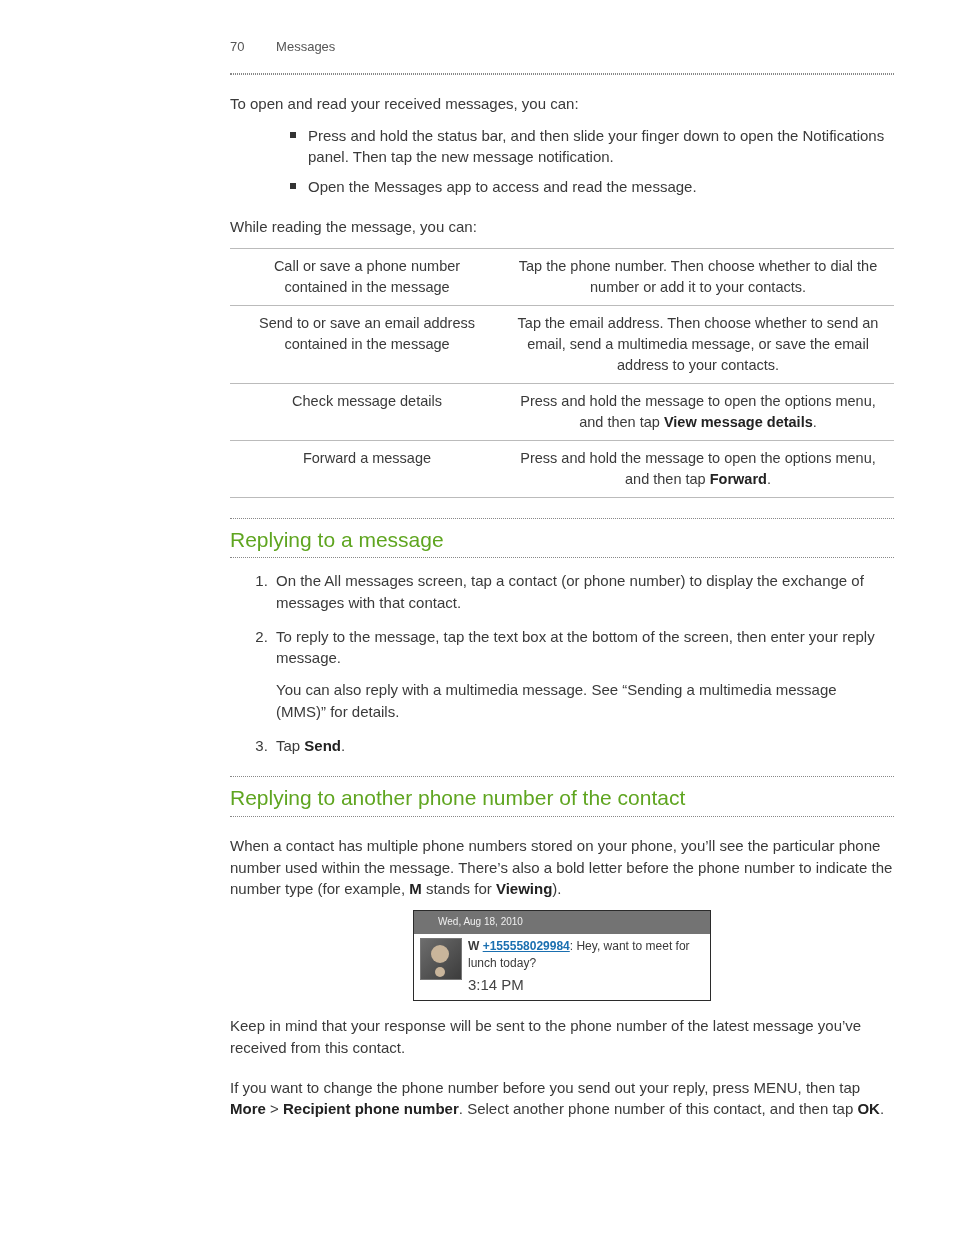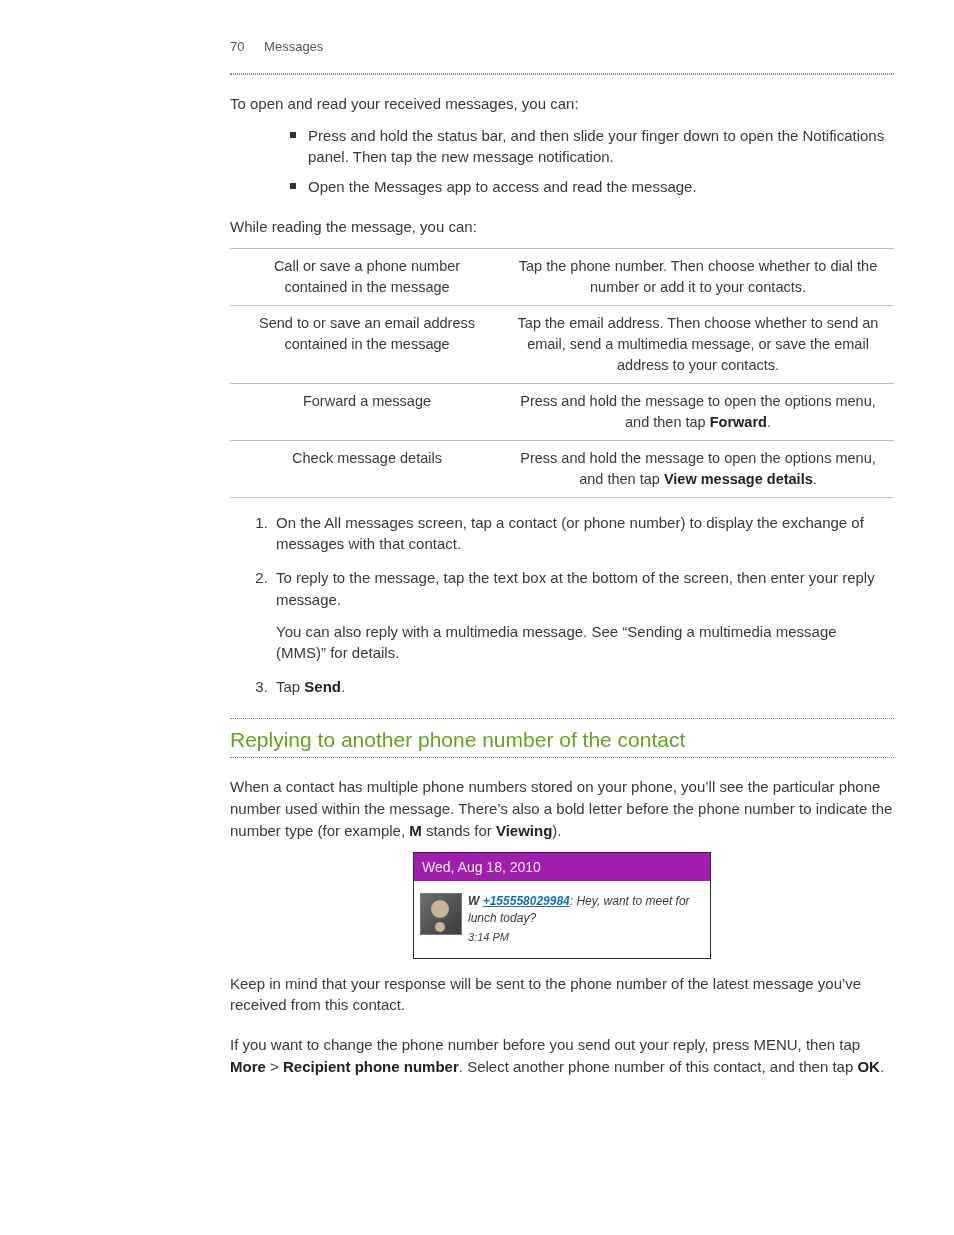--- a/index.html
+++ b/index.html
@@ -16,21 +16,21 @@
     min-height: 1235px;
     box-sizing: border-box;
     padding: 38px 60px 60px 60px;
     position: relative;
   }
   .header-line {
     font-size: 13px;
     color: #555;
     margin: 0 0 16px 170px;
   }
-  .header-line .pnum { margin-right: 16px; }
+  .header-line .pnum { margin-right: 28px; }
   .content {
     margin-left: 170px;
     margin-right: 0;
   }
   .dotted-rule {
     border: none;
     border-top: 1px dotted #888;
     margin: 0;
   }
   h2.section {
@@ -88,31 +88,30 @@
   }
   
   .phone-shot {
     width: 296px;
     margin: 10px auto 14px auto;
     border: 1px solid #2b2b2b;
     font-family: Arial, sans-serif;
     font-size: 12px;
   }
   .phone-date {
-    background: #a21caf;
+    background: #737373;
     color: #f0f0f0;
-    padding: 4px 8px;
-    font-size: 14px;
+    padding: 4px 24px;
+    font-size: 10px;
   }
   .msgrow {
     display: flex;
     align-items: flex-start;
     border-bottom: 1px solid #ccc;
-    padding: 12px 6px;
-    font-style: italic;
+    padding: 4px 6px;
   }
   .msgrow:last-child { border-bottom: none; }
   .avatar {
     width: 40px;
     height: 40px;
     flex: 0 0 40px;
     background: linear-gradient(135deg,#6d6d6d 0%, #3c3c3c 100%);
     border: 1px solid #777;
     margin-right: 6px;
     position: relative;
@@ -122,21 +121,21 @@
     position:absolute;
     top:6px; left:10px;
     width:18px; height:18px;
     border-radius:50%;
     background:#c9b59b;
     box-shadow: 0 18px 0 -4px #c9b59b;
   }
   .msgbody { flex: 1; }
   .prefix { font-weight: bold; }
   .phone-link { color: #1a6fb0; text-decoration: underline; font-weight: bold; }
-  .msgtime { font-size: 11px; color: #444; margin-top: 2px; }
+  .msgtime { font-size: 15px; color: #444; margin-top: 2px; }
   .sec-wrap { margin-top: 20px; }
   .after-note { margin-top: 12px; }
 </style>
 </head>
 <body>
 
 <div class="page">
 
   <div class="header-line">
     <span class="pnum">70</span>
@@ -161,34 +160,39 @@
       <tbody>
           <tr>
         <td>Call or save a phone number contained in the message</td>
         <td>Tap the phone number. Then choose whether to dial the number or add it to your contacts.</td>
       </tr>
       <tr>
         <td>Send to or save an email address contained in the message</td>
         <td>Tap the email address. Then choose whether to send an email, send a multimedia message, or save the email address to your contacts.</td>
       </tr>
       <tr>
+        <td>Check message details</td>
+        <td>
+          <span>Press and hold the message to open the options menu, and then tap </span><span class="bold">View message details</span><span>.</span>
+        </td>
+      </tr>
+      <tr>
         <td>Forward a message</td>
         <td>
           <span>Press and hold the message to open the options menu, and then tap </span><span class="bold">Forward</span><span>.</span>
         </td>
       </tr>
-      <tr>
-        <td>Check message details</td>
-        <td>
-          <span>Press and hold the message to open the options menu, and then tap </span><span class="bold">View message details</span><span>.</span>
-        </td>
-      </tr>
     </tbody>
       </table>
 
+    <div class="sec-wrap">
+    <hr class="dotted-rule">
+    <h2 class="section">Replying to a message</h2>
+    <hr class="dotted-rule">
+    </div>
 
     <ol class="steps">
       <li><span>On the All messages screen, tap a contact (or phone number) to display the exchange of messages with that contact.</span></li>
       <li>
         <span>To reply to the message, tap the text box at the bottom of the screen, then enter your reply message.</span>
         <p>You can also reply with a multimedia message. See “Sending a multimedia message (MMS)” for details.</p>
       </li>
       <li>
         <span>Tap </span><span class="bold">Send</span><span>.</span>
       </li>

